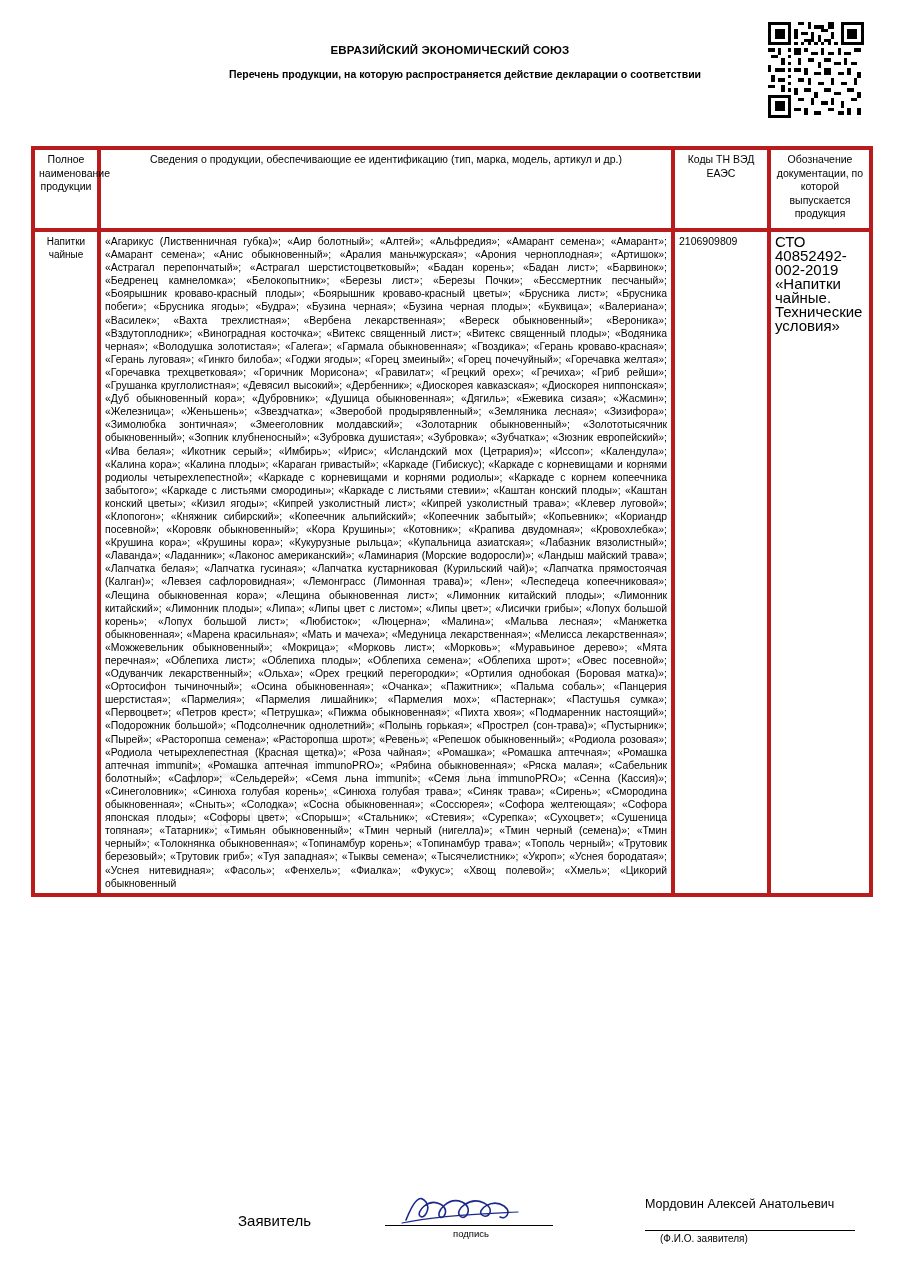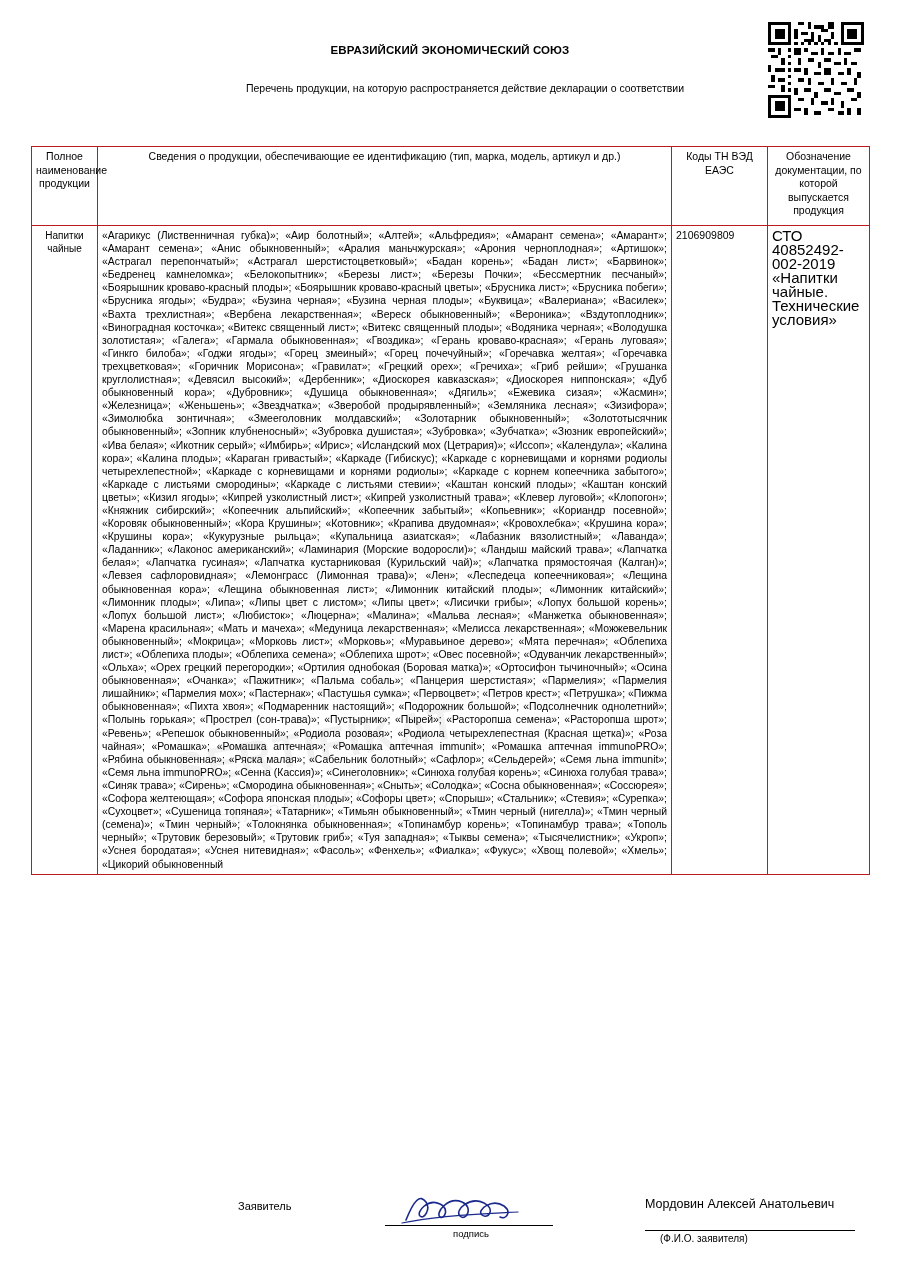--- a/index.html
+++ b/index.html
@@ -36,37 +36,37 @@
     padding-top: 43px;
     text-align: center;
   }
   .header .line {
     font-size: 11.5px;
     font-weight: bold;
     line-height: 15px;
     letter-spacing: 0.1px;
   }
   .subtitle {
-    margin-top: 24px;
+    margin-top: 10px;
     text-align: center;
     font-size: 10.5px;
-    font-weight: normal;
+    font-weight: bold;
     padding-left: 30px;
   }
 
   table.main {
     position: absolute;
     top: 146px;
     left: 31px;
     width: 838px;
     border-collapse: collapse;
     table-layout: fixed;
   }
   table.main td, table.main th {
-    border: 1px solid #b91c1c;
+    border: 4px solid #b91c1c;
     vertical-align: top;
     padding: 3px 4px;
   }
   thead th {
     text-align: center;
     vertical-align: middle;
     font-size: 10.5px;
     font-weight: normal;
     height: 72px;
     padding: 4px 5px;
@@ -106,22 +106,22 @@
   .footer {
     position: absolute;
     left: 0;
     top: 1192px;
     width: 900px;
     height: 80px;
   }
   .sig-applicant {
     position: absolute;
     left: 238px;
-    top: 8px;
-    font-size: 11px;
+    top: 20px;
+    font-size: 15px;
   }
   .sig-line {
     position: absolute;
     left: 385px;
     top: 33px;
     width: 168px;
     border-bottom: 1px solid #000;
   }
   .sig-caption {
     position: absolute;

